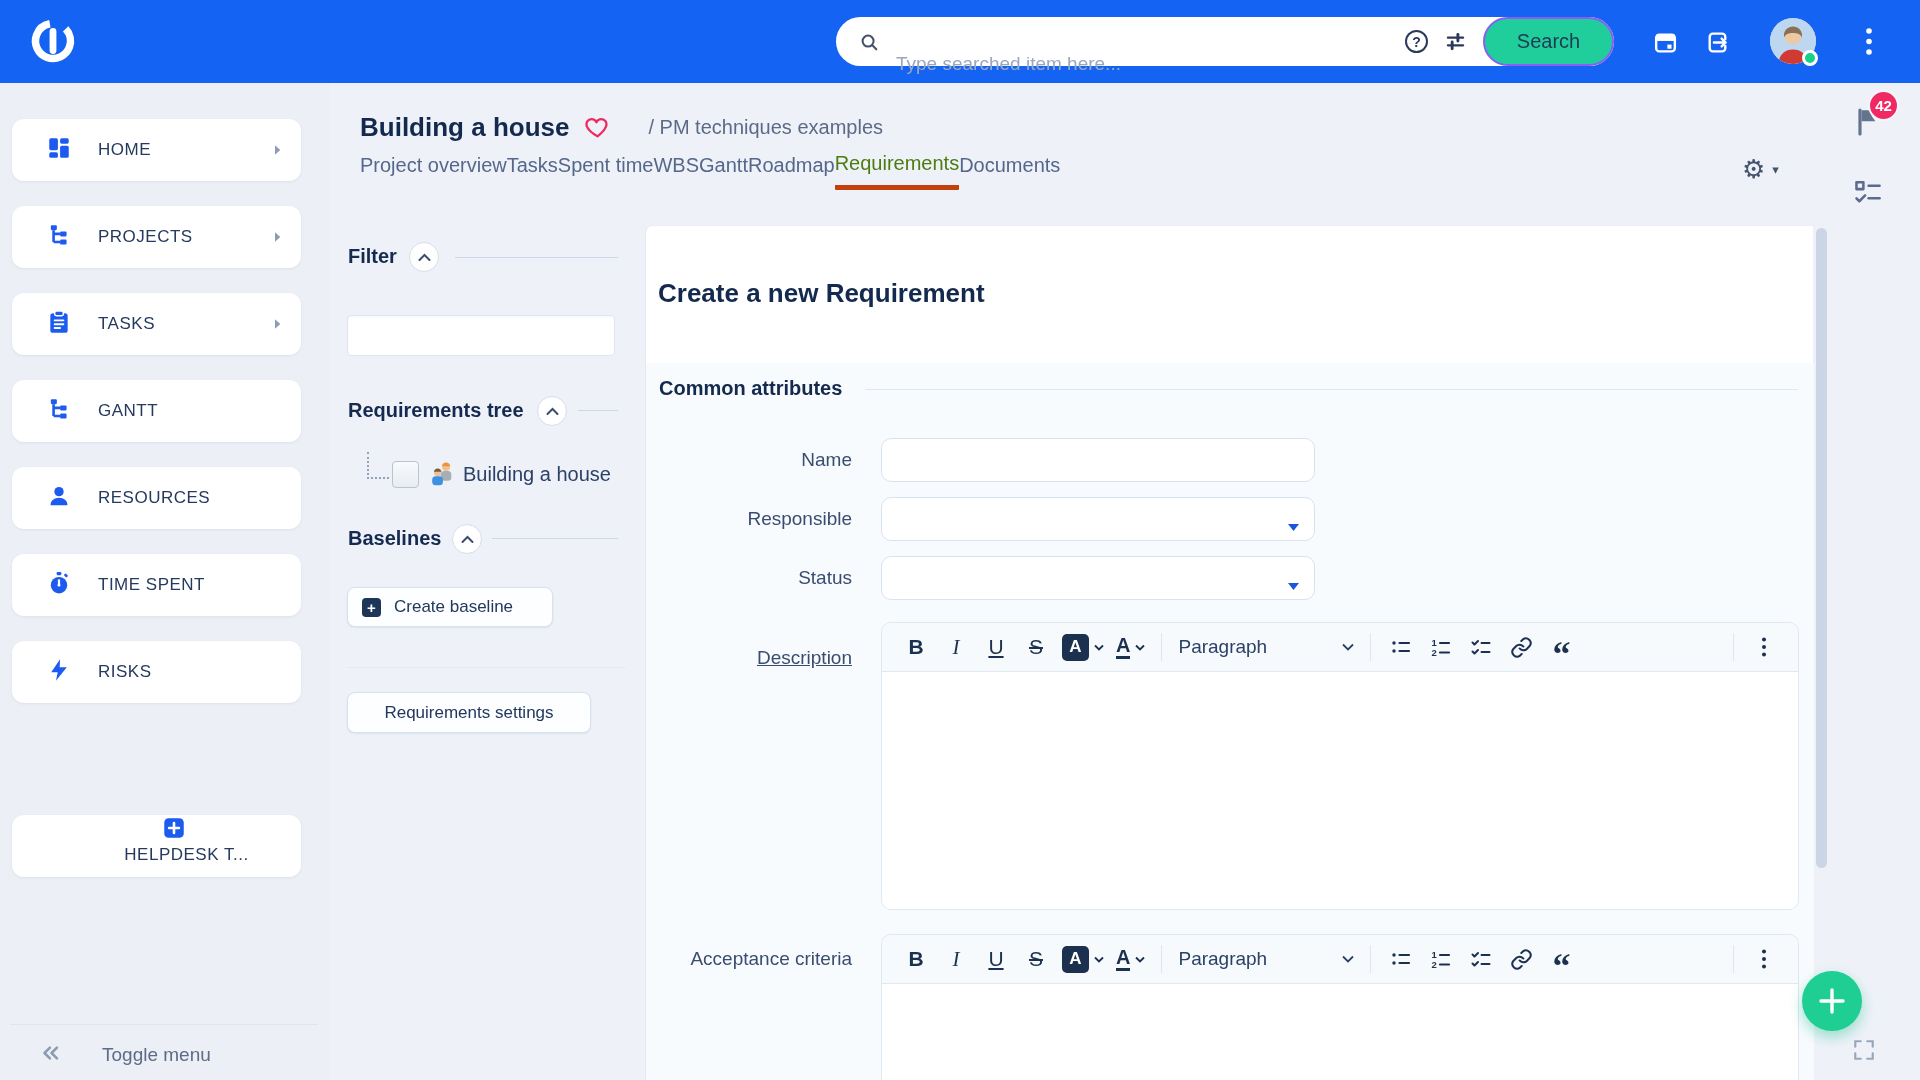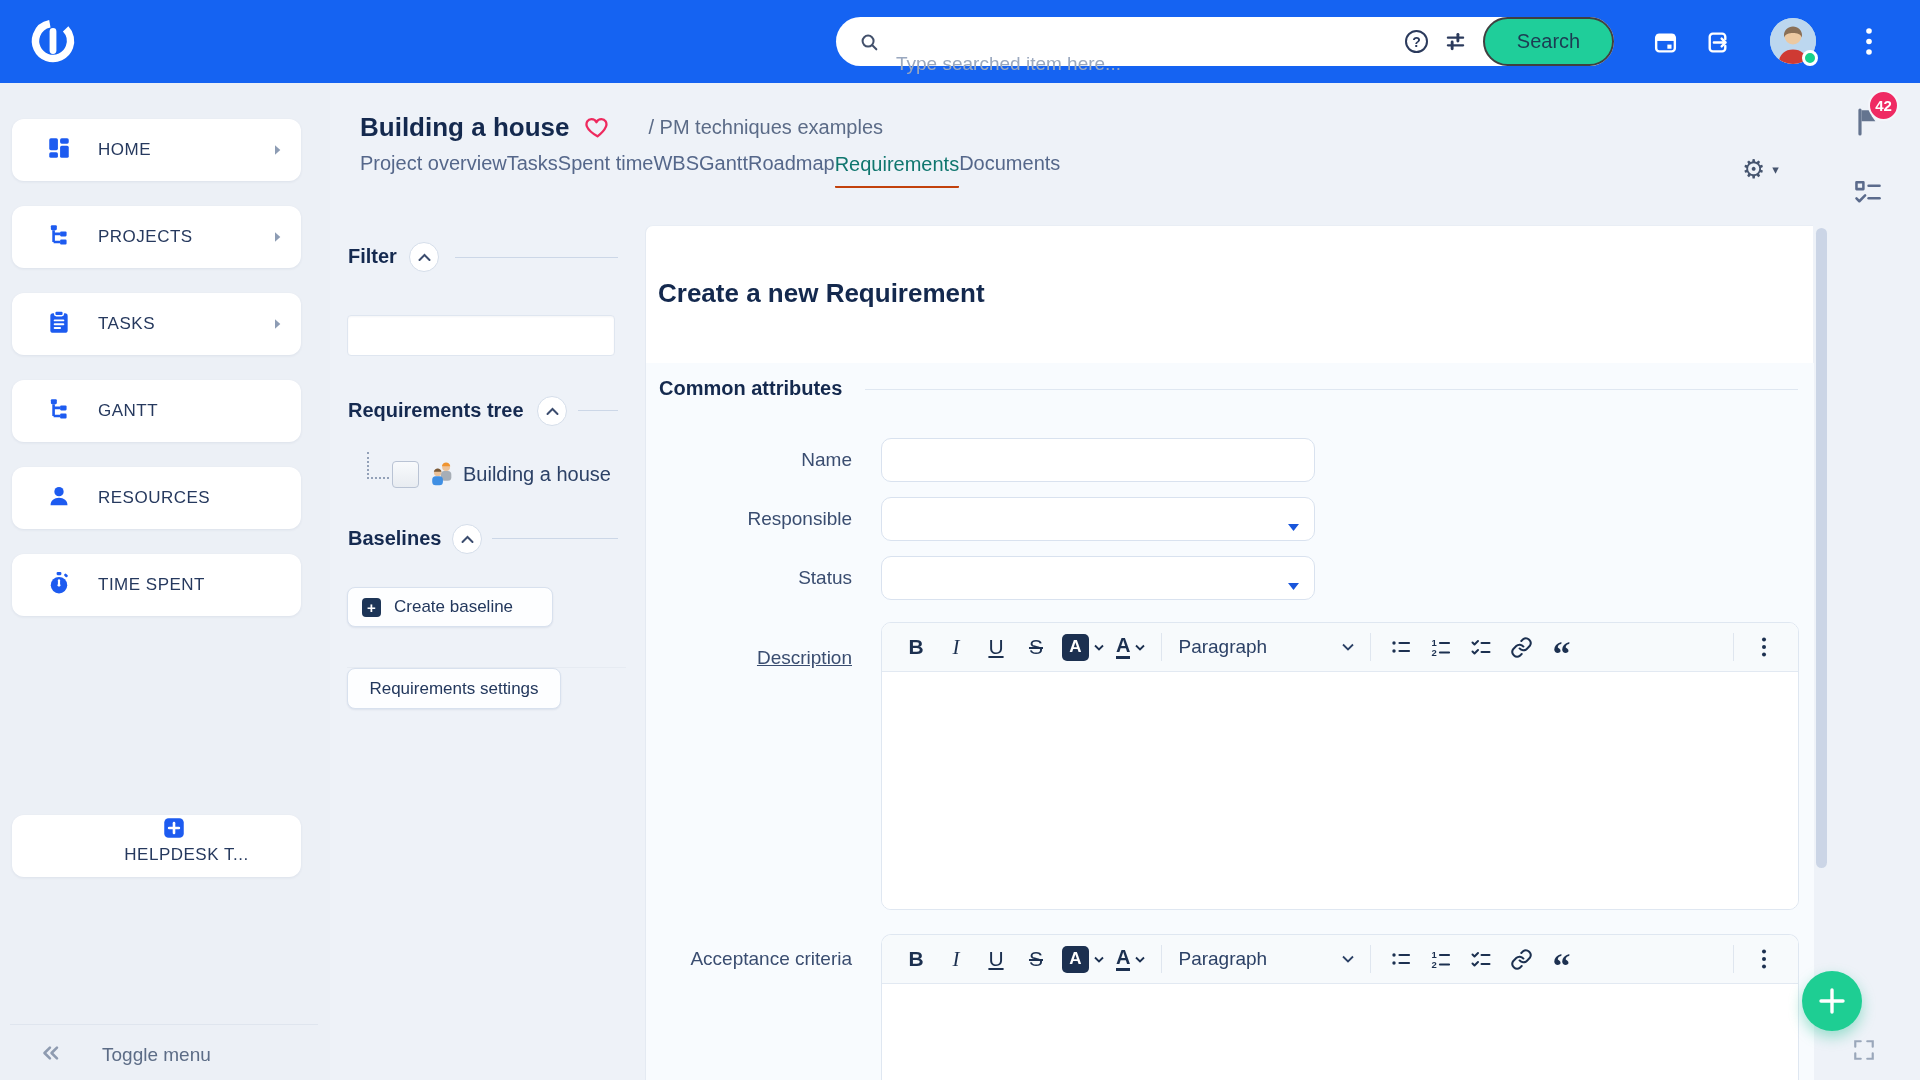--- a/index.html
+++ b/index.html
@@ -13,21 +13,21 @@
   .searchbar{position:absolute;left:836px;top:17px;width:778px;height:49px;background:#fff;
              border-radius:25px;display:flex;align-items:center;padding-left:22px;}
   .searchbar .mag{flex:0 0 auto;margin-right:14px;display:flex;}
   .search-input{flex:1;border:none;outline:none;font-size:19px;color:#33415e;background:transparent;
                 font-family:"Liberation Sans",sans-serif;margin-top:44px;}
   .search-input::placeholder{color:#9aa8bf;}
   .sb-ico{flex:0 0 auto;margin-right:16px;display:flex;align-items:center;justify-content:center;cursor:pointer;}
   .help-badge{width:23px;height:23px;border:2px solid #2b3a5c;border-radius:50%;display:flex;
               align-items:center;justify-content:center;font-size:14px;font-weight:bold;color:#2b3a5c;}
   .search-btn{flex:0 0 auto;height:49px;width:131px;border-radius:25px;background:#1fce9a;
-              border:2px solid #404040;display:flex;align-items:center;justify-content:center;
+              border:2px solid #8b5cf6;display:flex;align-items:center;justify-content:center;
               font-size:20px;color:#1d3b53;cursor:pointer;font-family:"Liberation Sans",sans-serif;}
   .tb-ico{position:absolute;top:29px;cursor:pointer;display:flex;}
   .avatar{position:absolute;left:1770px;top:18px;width:46px;height:46px;border-radius:50%;
           background:#bcd7ef;overflow:visible;cursor:pointer;}
   .avatar .photo{width:46px;height:46px;border-radius:50%;overflow:hidden;display:block;}
   .status-dot{position:absolute;right:-2px;bottom:-2px;width:16px;height:16px;border-radius:50%;
               background:#17d18b;border:3px solid #fff;}
 
   
   .sidebar{position:absolute;left:0;top:83px;width:330px;height:997px;background:#ecf0f6;}
@@ -109,21 +109,21 @@
        box-shadow:0 6px 14px rgba(25,190,140,.4);display:flex;align-items:center;justify-content:center;
        cursor:pointer;}
 
   
   .proj-head{position:absolute;left:360px;top:112px;display:flex;align-items:center;}
   .proj-title{font-size:26px;font-weight:bold;color:#14294e;}
   .heart{margin-left:16px;display:flex;cursor:pointer;}
   .breadcrumb{margin-left:38px;font-size:20px;color:#5b6b87;}
   .tabs{position:absolute;left:360px;top:152px;display:flex;align-items:flex-end;}
   .tab{font-size:20px;color:#55678a;padding-bottom:13px;cursor:pointer;}
-  .tab.active{color:#0f766e;padding-bottom:10px;border-bottom:2px solid #c2410c;border-radius:1px;}
+  .tab.active{color:#4d7c0f;padding-bottom:10px;border-bottom:5px solid #c2410c;border-radius:1px;}
   .gear-cluster{position:absolute;left:1742px;top:156px;display:flex;align-items:center;gap:7px;
                 cursor:pointer;color:#46556f;}
   .gear-glyph{font-size:26px;line-height:1;}
   .gear-caret{font-size:13px;color:#46556f;}
 </style>
 </head>
 <body>
 
 <div class="screen">
 
@@ -272,20 +272,28 @@
           <rect x="9.8" y="1.8" width="4.4" height="3" rx="1" fill="#1d5bf0"></rect>
           <rect x="16.6" y="3.8" width="3.6" height="2.4" rx="1" fill="#1d5bf0" transform="rotate(45 18.4 5)"></rect>
           <circle cx="12" cy="14" r="7.6" fill="#1d5bf0"></circle>
           <line x1="12" y1="14" x2="12" y2="9.5" stroke="#fff" stroke-width="2" stroke-linecap="round"></line>
           <circle cx="12" cy="14" r="1.3" fill="#fff"></circle>
         </svg>
       </span>
       <span class="lab">TIME SPENT</span>
     </div>
 
+    <div class="side-item" style="top:558px;">
+      <span>
+        <svg width="26" height="26" viewBox="0 0 24 24" fill="#1d5bf0">
+          <polygon points="13,2 4.8,14 10.8,14 9.2,22 19.2,9.5 12.6,9.5"></polygon>
+        </svg>
+      </span>
+      <span class="lab">RISKS</span>
+    </div>
 
 
     <div class="side-item" style="top:732px;flex-direction:column;">
       <span>
         <svg width="26" height="26" viewBox="0 0 24 24">
           <rect x="3" y="3" width="18" height="18" rx="4" fill="#1d5bf0"></rect>
           <line x1="12" y1="7.5" x2="12" y2="16.5" stroke="#fff" stroke-width="2.4" stroke-linecap="round"></line>
           <line x1="7.5" y1="12" x2="16.5" y2="12" stroke="#fff" stroke-width="2.4" stroke-linecap="round"></line>
         </svg>
       </span>
@@ -369,21 +377,21 @@
   </div>
   <div class="hline" style="left:492px;top:538px;width:126px;"></div>
 
   <button class="panel-btn" style="left:347px;top:587px;width:206px;height:40px;padding-left:14px;gap:13px;">
     <span class="plus-sq">+</span>
     <span>Create baseline</span>
   </button>
 
   <div class="hline" style="left:347px;top:667px;width:279px;background:#e6ebf2;"></div>
 
-  <button class="panel-btn" style="left:347px;top:668px;width:214px;height:41px;justify-content:center;">
+  <button class="panel-btn" style="left:347px;top:692px;width:244px;height:41px;justify-content:center;">
     <span>Requirements settings</span>
   </button>
 
   <div class="main-panel">
     <div class="attrs-bg"></div>
 
     <div class="page-title">Create a new Requirement</div>
     <div class="section-title">Common attributes</div>
     <div class="section-line"></div>
 

